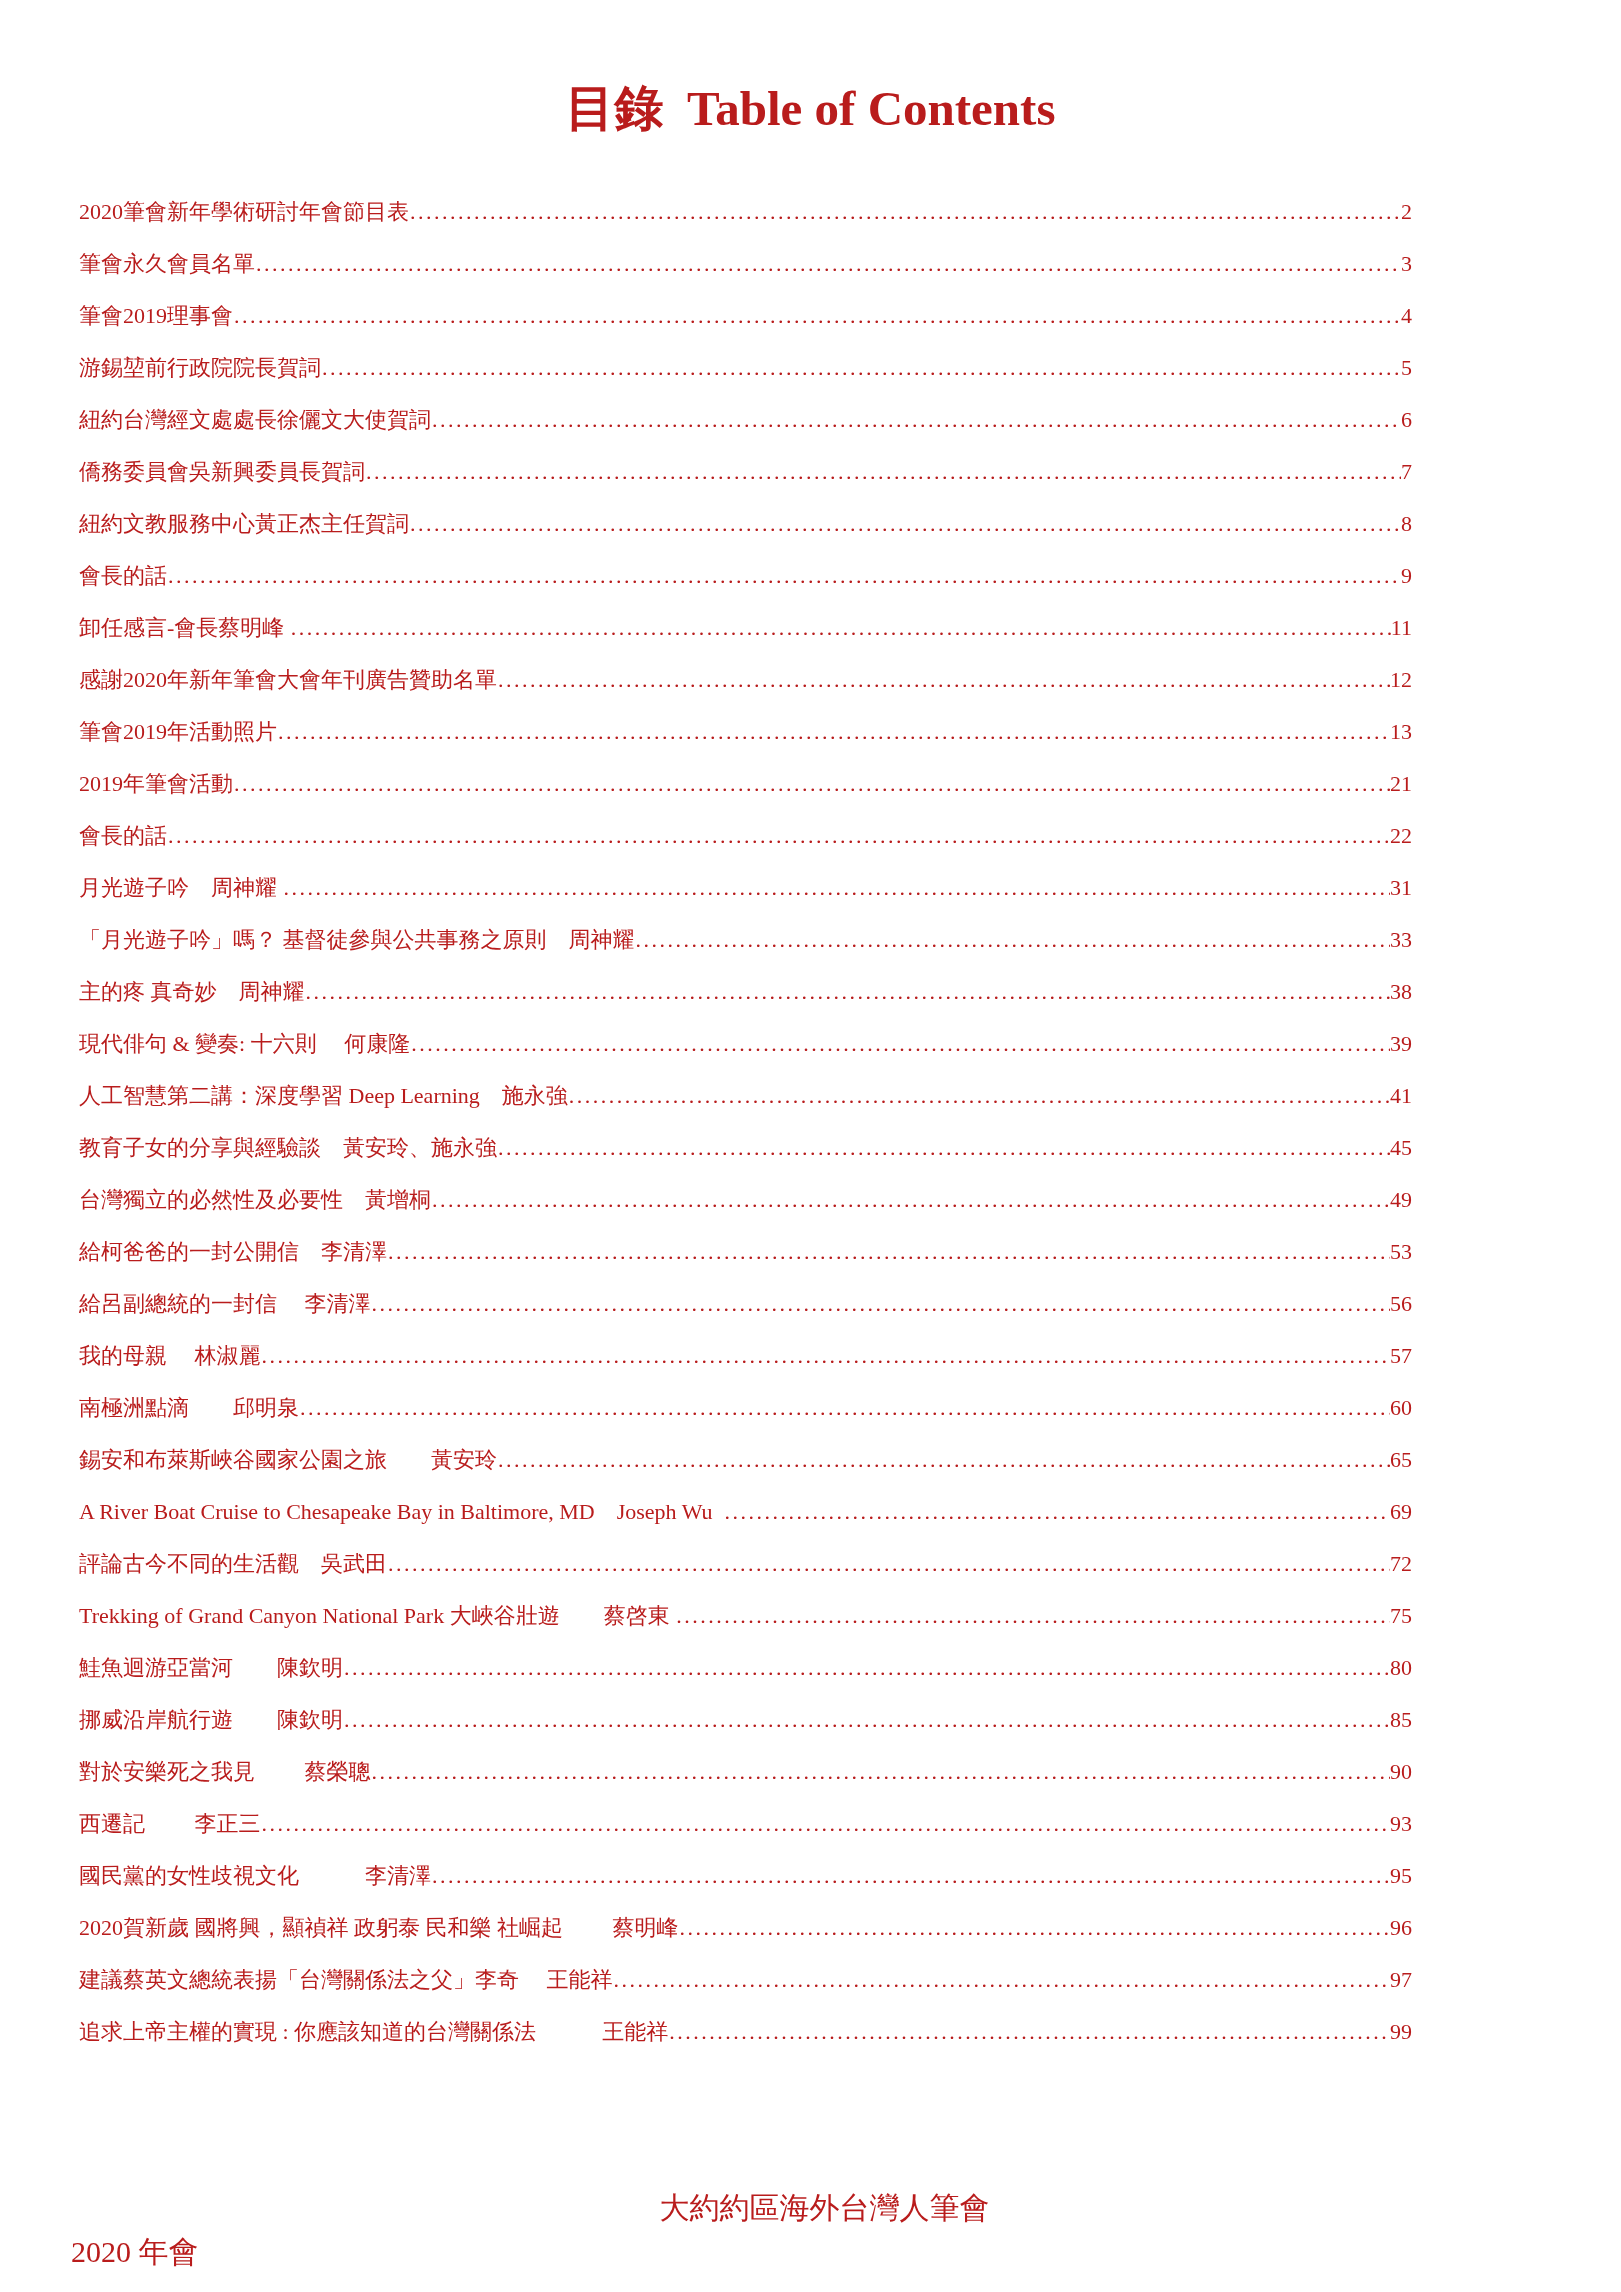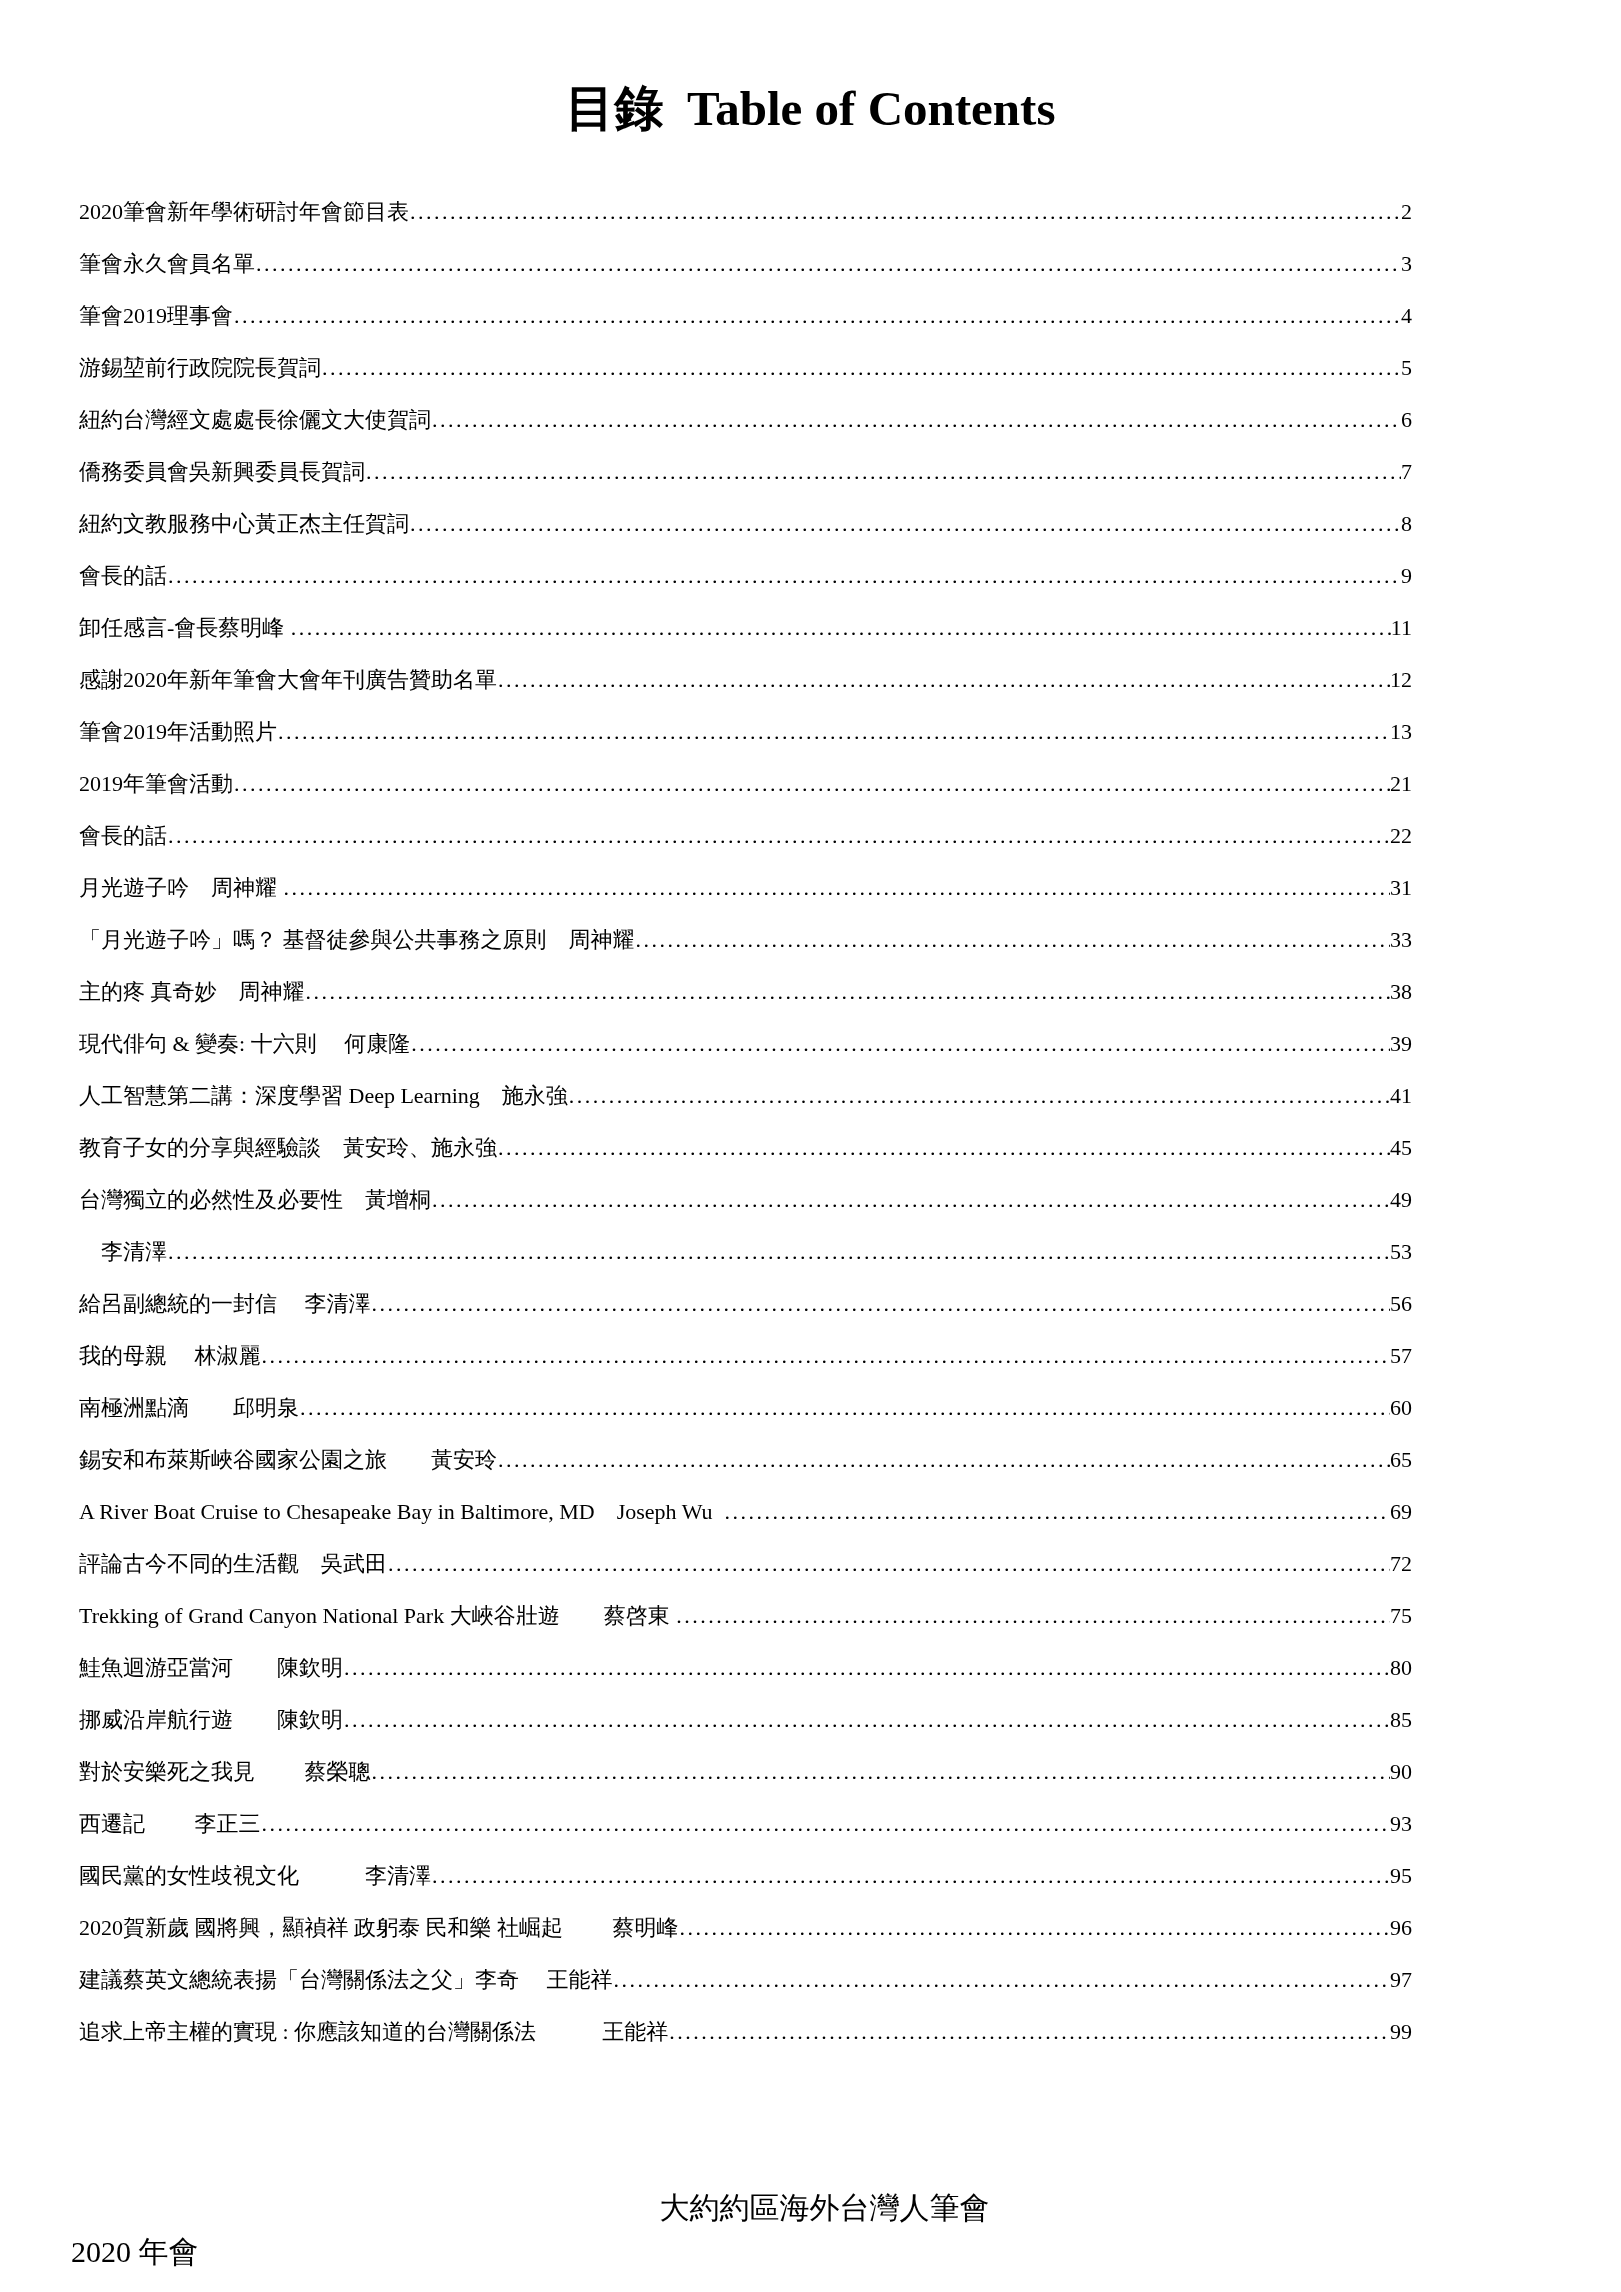--- a/index.html
+++ b/index.html
@@ -2,21 +2,21 @@
 <html><head>
 <meta charset="utf-8">
 <style>
   html, body { margin: 0; padding: 0; background: #e8e8e8; }
   .page {
     position: relative;
     width: 1621px;
     height: 2293px;
     margin: 0 auto;
     background: #ffffff;
-    color: #000000;
+    color: #b91c1c;
     font-family: "Liberation Serif", "DejaVu Serif", serif;
     overflow: hidden;
   }
   .title {
     position: absolute;
     top: 76px;
     left: 0;
     width: 100%;
     margin: 0;
     text-align: center;
@@ -174,20 +174,21 @@
         <span class="dots">................................................................................................................................................................................................................................................................................................................................................................................................................</span>
         <span class="pnum">45</span>
       </div>
       <div class="entry">
         <span class="etitle">台灣獨立的必然性及必要性</span>
         <span class="eauthor">　黃增桐</span>
         <span class="dots">................................................................................................................................................................................................................................................................................................................................................................................................................</span>
         <span class="pnum">49</span>
       </div>
       <div class="entry">
+        <span class="etitle">給柯爸爸的一封公開信</span>
         <span class="eauthor">　李清澤</span>
         <span class="dots">................................................................................................................................................................................................................................................................................................................................................................................................................</span>
         <span class="pnum">53</span>
       </div>
       <div class="entry">
         <span class="etitle">給呂副總統的一封信</span>
         <span class="eauthor">　 李清澤</span>
         <span class="dots">................................................................................................................................................................................................................................................................................................................................................................................................................</span>
         <span class="pnum">56</span>
       </div>

